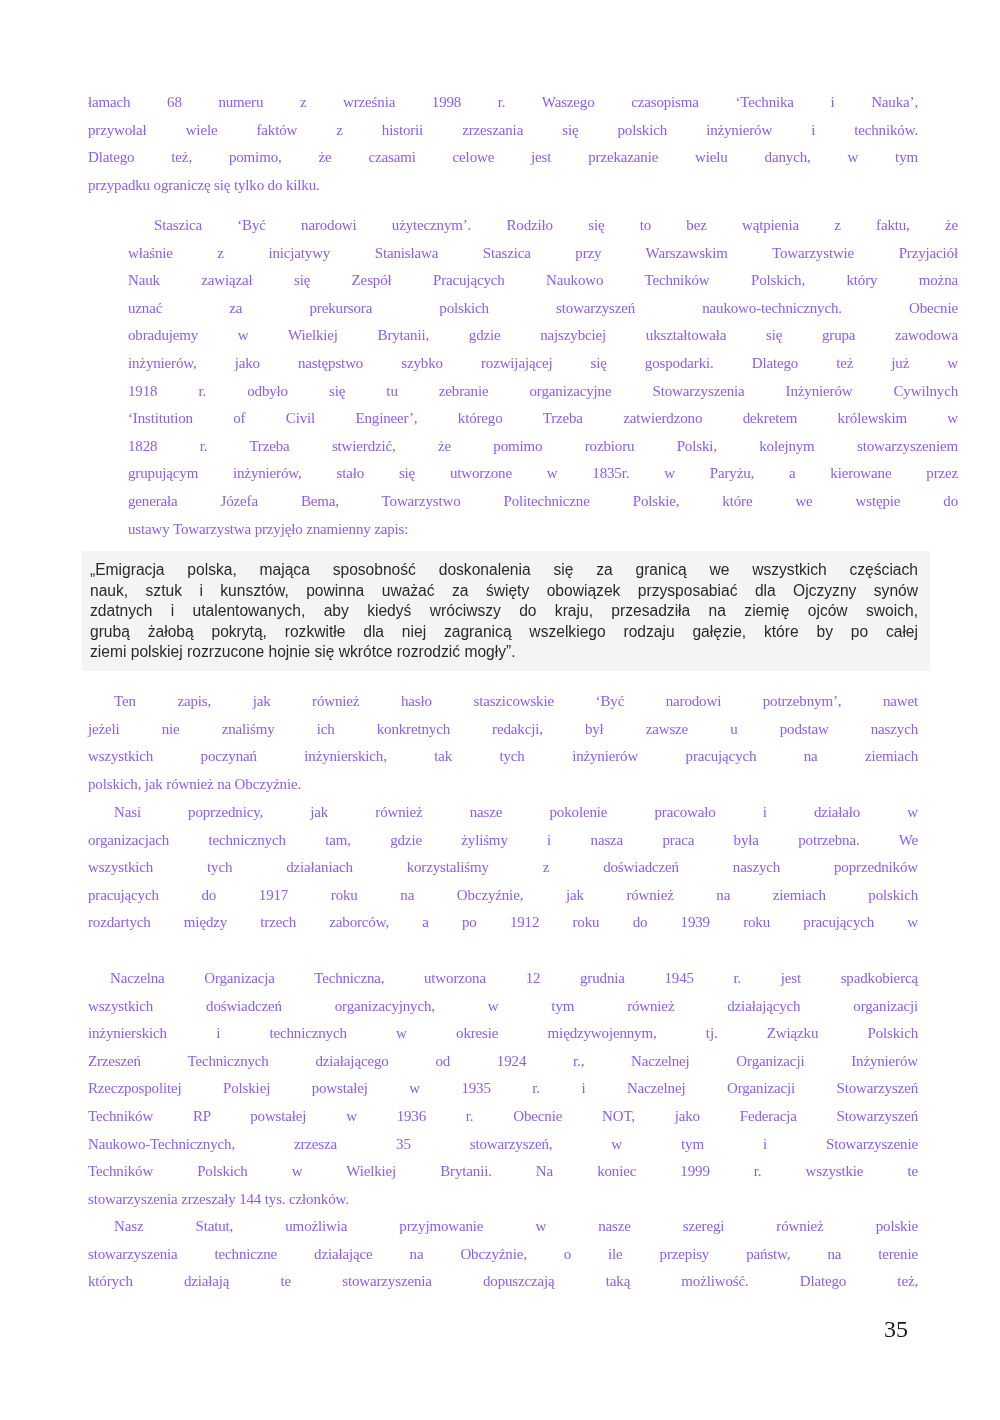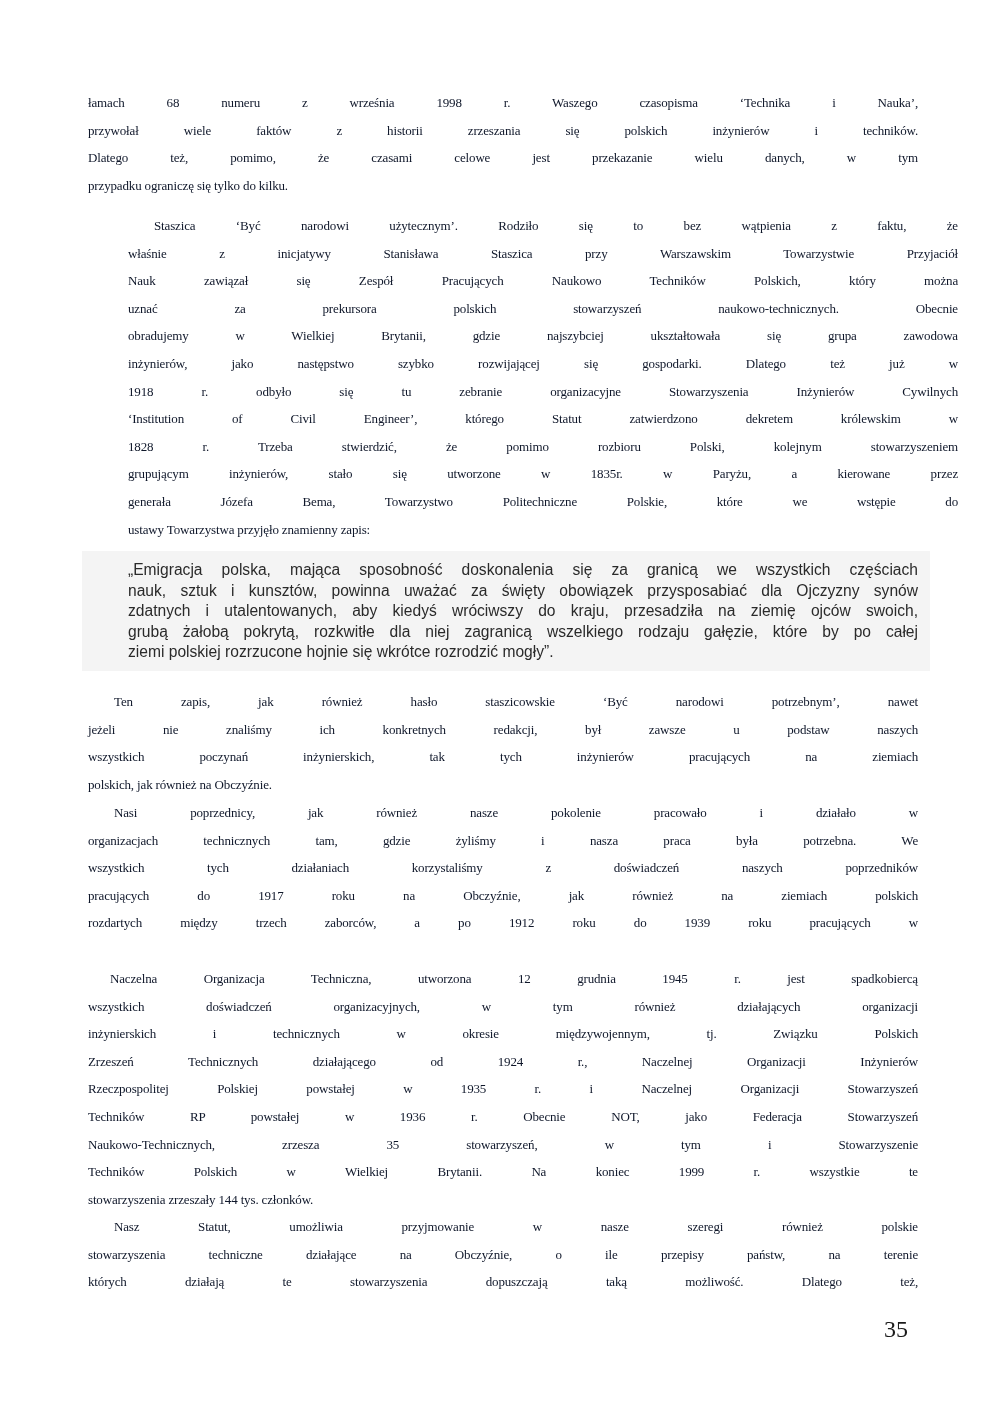--- a/index.html
+++ b/index.html
@@ -3,23 +3,23 @@
 <meta charset="utf-8">
 <style>
   html, body { margin: 0; padding: 0; background: #ffffff; }
   body { width: 1000px; height: 1420px; position: relative; overflow: hidden; }
   .page { position: absolute; left: 0; top: 0; width: 1000px; height: 1420px; background: #fff; }
   .body-text {
     position: absolute;
     left: 88px;
     width: 830px;
     font-family: "Liberation Serif", "DejaVu Serif", serif;
-    font-size: 13px;
+    font-size: 15px;
     line-height: 27.6px;
-    color: #0f172a;
+    color: #8b5cf6;
     letter-spacing: -0.15px;
   }
   .para {
     margin: 0;
     text-align: justify;
     text-align-last: left;
   }
   .para .ln { display: block; text-align: justify; text-align-last: justify; }
   .para .ln.last { text-align-last: left; }
   .quote-block {
@@ -33,21 +33,21 @@
   .quote-text {
     position: absolute;
     left: 90px;
     top: 560px;
     width: 828px;
     font-family: "Liberation Sans", "DejaVu Sans", sans-serif;
     font-size: 15.6px;
     line-height: 20.6px;
     color: #2a2a2a;
   }
-  .quote-text .ln { display: block; text-align: justify; text-align-last: justify; margin-left: 38px; }
+  .quote-text .ln { display: block; text-align: justify; text-align-last: justify; }
   .quote-text .ln.last { text-align-last: left; }
   .page-number {
     position: absolute;
     left: 884px;
     top: 1316px;
     font-family: "Liberation Serif", "DejaVu Serif", serif;
     font-size: 24px;
     color: #1a1a1a;
   }
 </style>
@@ -67,21 +67,21 @@
 
   <div class="body-text" style="top:212px;margin-left:40px;">
     <p class="para">
       <span class="ln" style="padding-left:26px;">Staszica ‘Być narodowi użytecznym’. Rodziło się to bez wątpienia z faktu, że</span>
       <span class="ln">właśnie z inicjatywy Stanisława Staszica przy Warszawskim Towarzystwie Przyjaciół</span>
       <span class="ln">Nauk zawiązał się Zespół Pracujących Naukowo Techników Polskich, który można</span>
       <span class="ln">uznać za prekursora polskich stowarzyszeń naukowo-technicznych. Obecnie</span>
       <span class="ln">obradujemy w Wielkiej Brytanii, gdzie najszybciej ukształtowała się grupa zawodowa</span>
       <span class="ln">inżynierów, jako następstwo szybko rozwijającej się gospodarki. Dlatego też już w</span>
       <span class="ln">1918 r. odbyło się tu zebranie organizacyjne Stowarzyszenia Inżynierów Cywilnych</span>
-      <span class="ln">‘Institution of Civil Engineer’, którego Statut zatwierdzono dekretem królewskim w</span>
+      <span class="ln">‘Institution of Civil Engineer’, którego Trzeba zatwierdzono dekretem królewskim w</span>
       <span class="ln">1828 r. Trzeba stwierdzić, że pomimo rozbioru Polski, kolejnym stowarzyszeniem</span>
       <span class="ln">grupującym inżynierów, stało się utworzone w 1835r. w Paryżu, a kierowane przez</span>
       <span class="ln">generała Józefa Bema, Towarzystwo Politechniczne Polskie, które we wstępie do</span>
       <span class="ln last">ustawy Towarzystwa przyjęło znamienny zapis:</span>
     </p>
   </div>
 
   <div class="quote-block"></div>
   <div class="quote-text">
     <span class="ln">„Emigracja polska, mająca sposobność doskonalenia się za granicą we wszystkich częściach</span>

